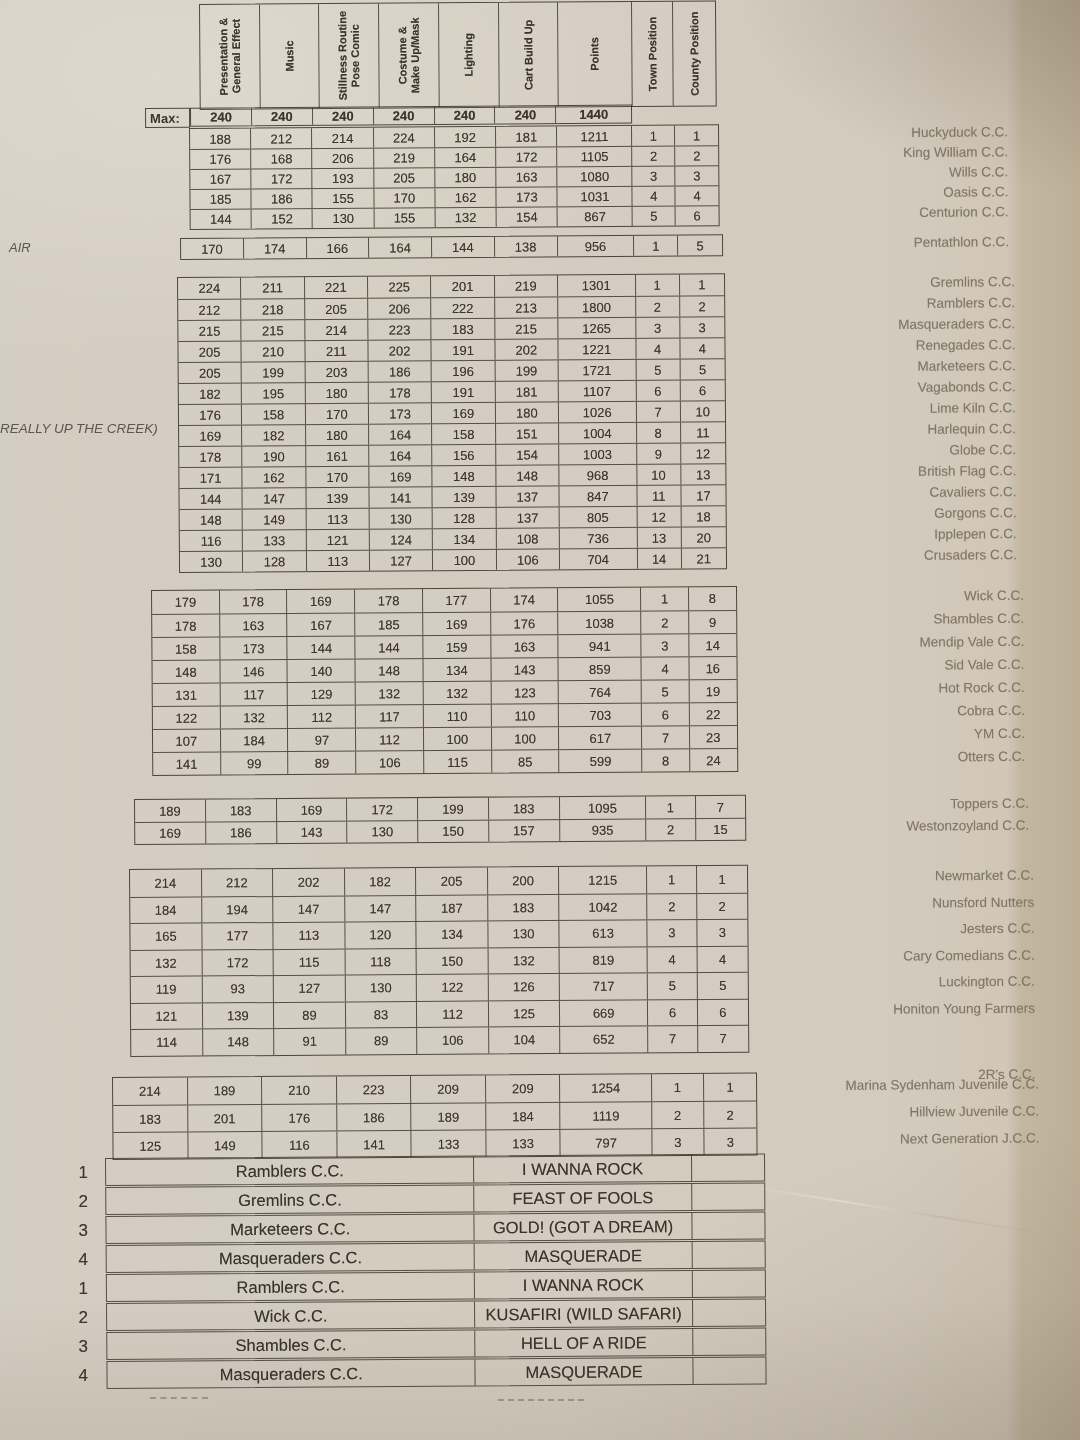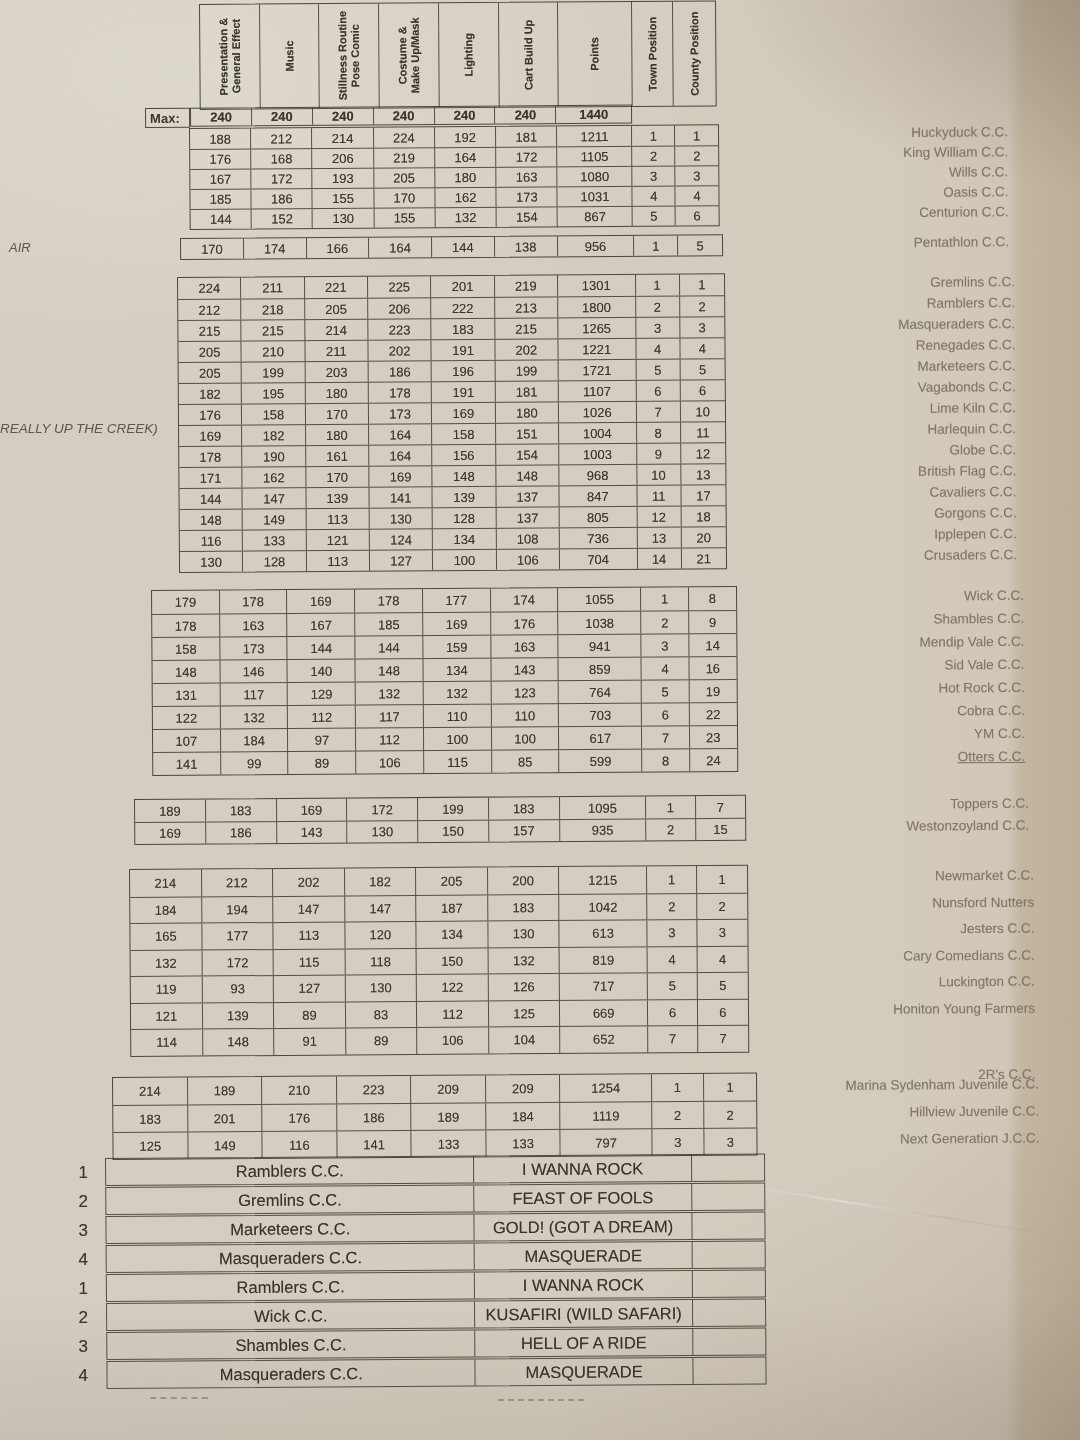--- a/index.html
+++ b/index.html
@@ -473,21 +473,21 @@
         </div>
       </div>
       <div class="names" style="right: 56px;">
         <div class="nm" style="line-height: 23px;">Wick C.C.</div>
         <div class="nm" style="line-height: 23px;">Shambles C.C.</div>
         <div class="nm" style="line-height: 23px; margin-left: 13px;">Mendip Vale C.C.</div>
         <div class="nm" style="line-height: 23px;">Sid Vale C.C.</div>
         <div class="nm" style="line-height: 23px;">Hot Rock C.C.</div>
         <div class="nm" style="line-height: 23px;">Cobra C.C.</div>
         <div class="nm" style="line-height: 23px;">YM C.C.</div>
-        <div class="nm" style="line-height: 23px; text-decoration: underline;">Otters C.C.</div>
+        <div class="nm" style="line-height: 23px;">Otters C.C.</div>
       </div>
     </div>
     <div class="block" style="top: 799px; left: 134px; width: 946px;">
       <div class="tbl" style="position: absolute; left: 0px; top: 0px; width: 612px;">
         <div class="row" style="grid-template-columns: 11.6% 11.6% 11.6% 11.6% 11.6% 11.6% 14.2% 8.1% 8.1%; height: 22px;">
           <div class="cell">189</div>
           <div class="cell">183</div>
           <div class="cell">169</div>
           <div class="cell">172</div>
           <div class="cell">199</div>

